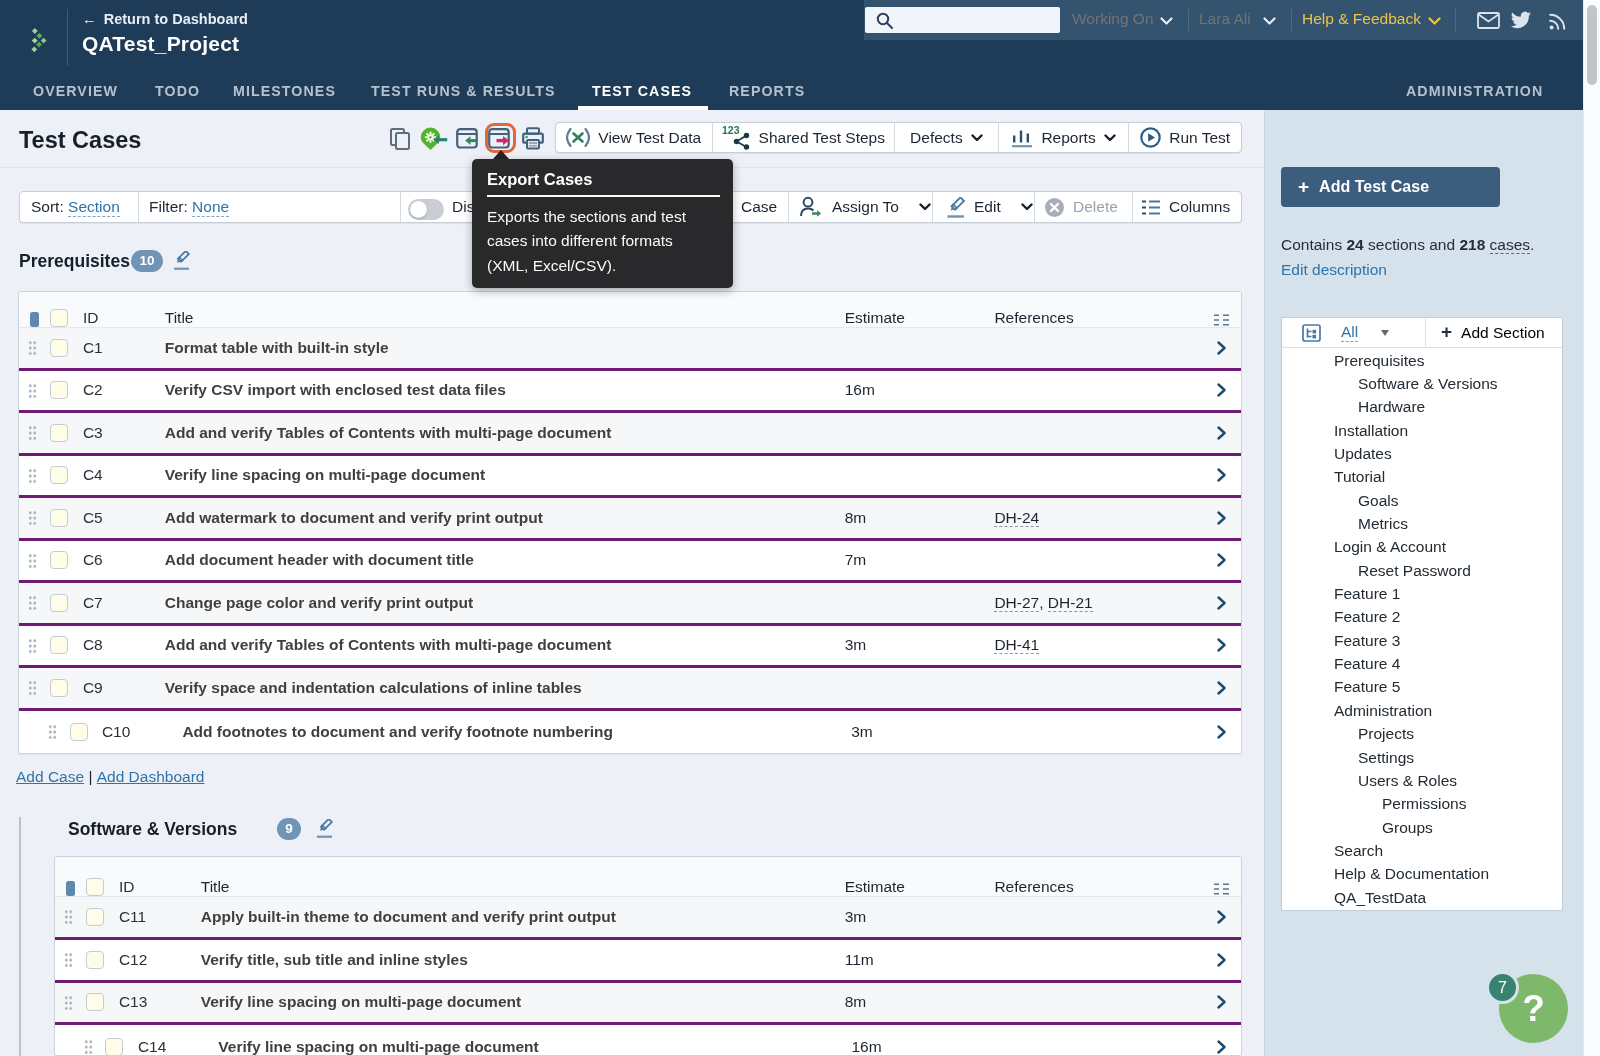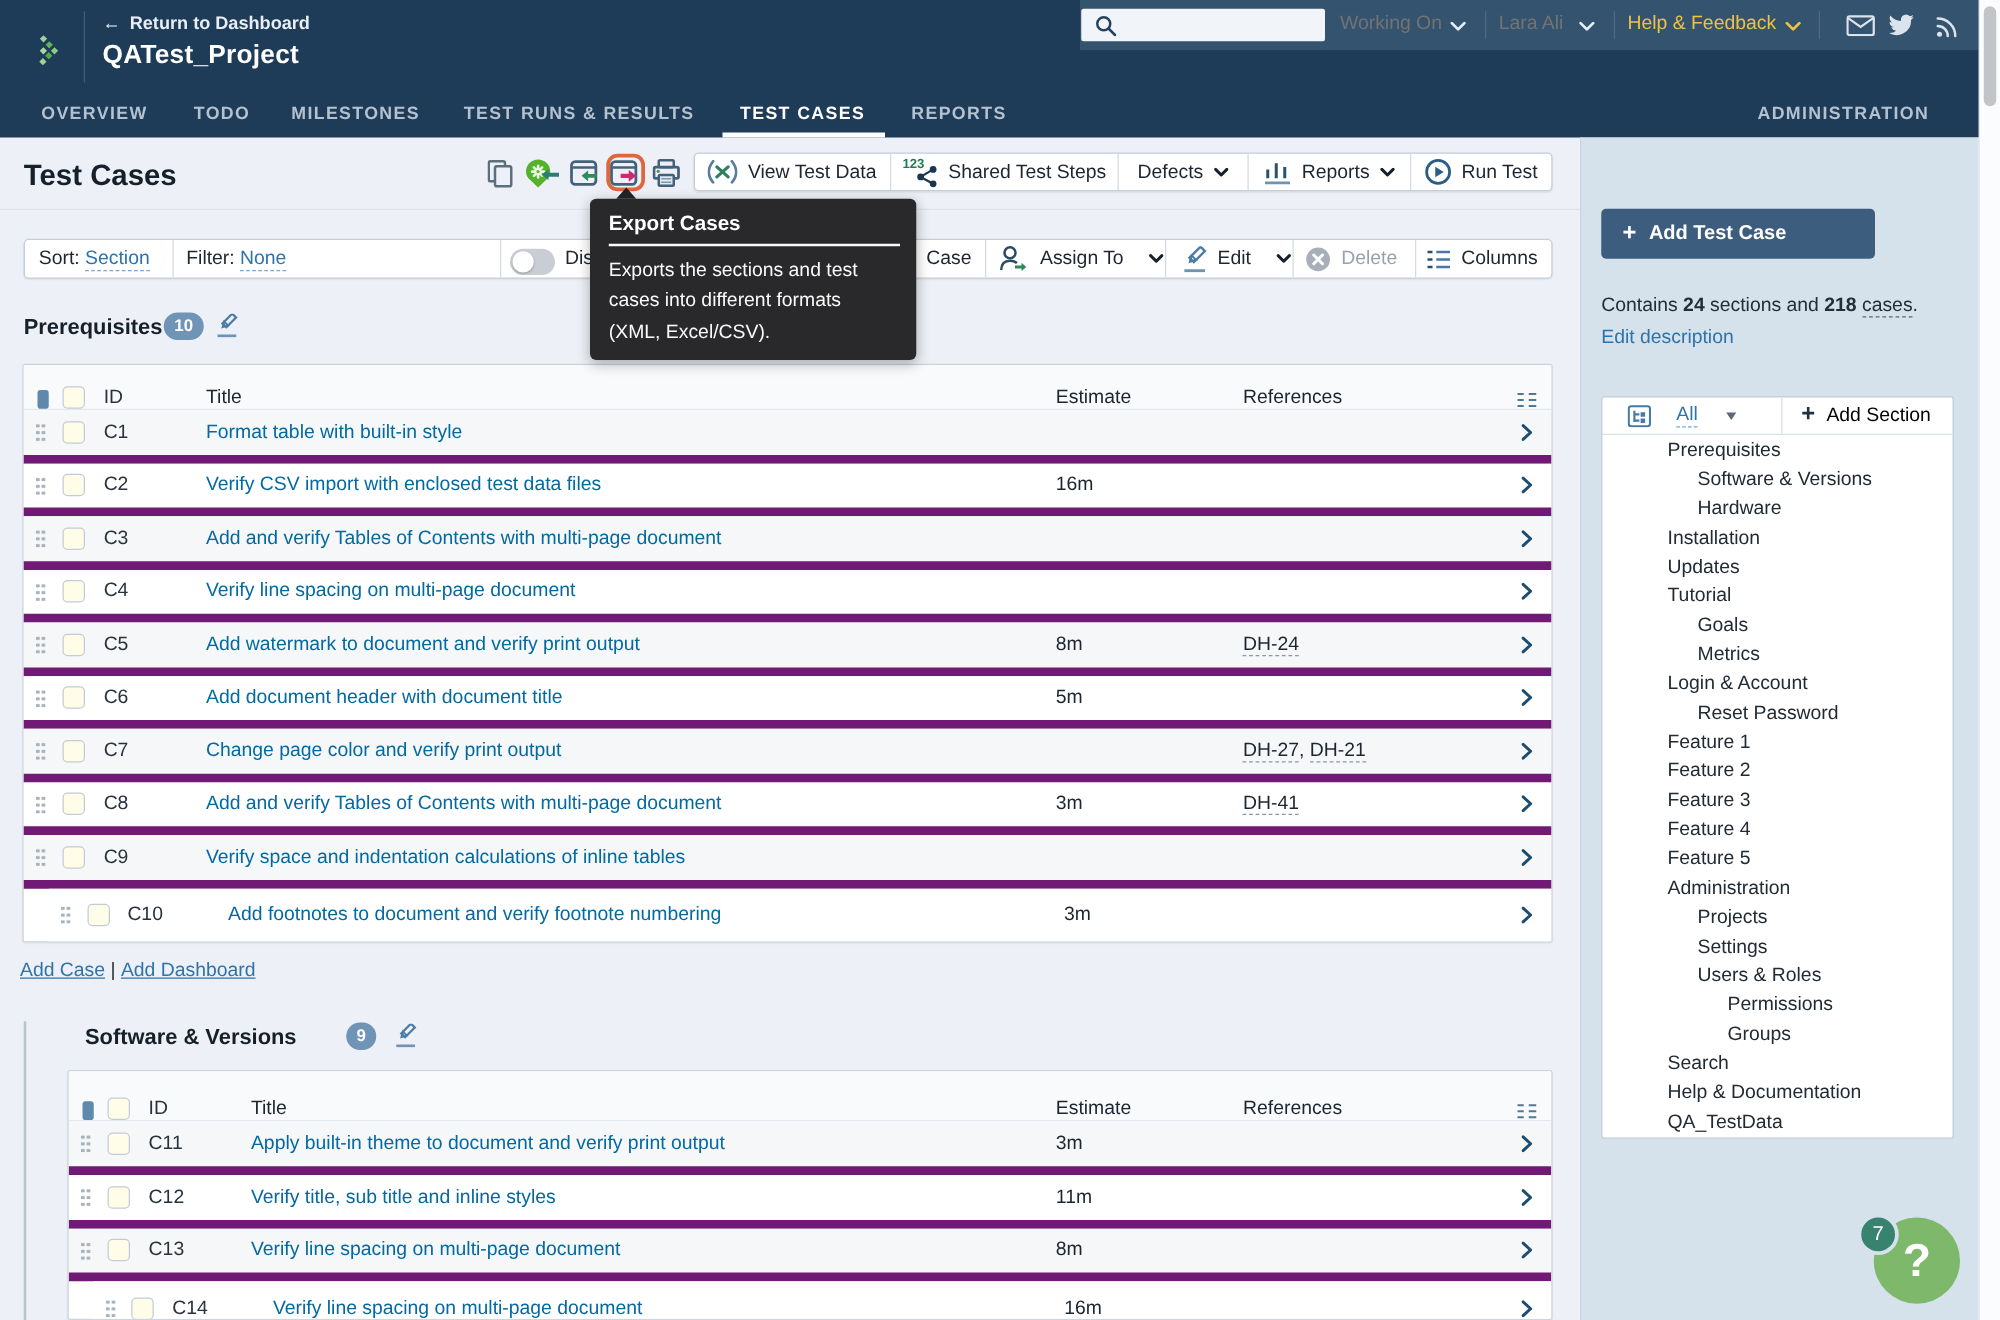--- a/index.html
+++ b/index.html
@@ -36,34 +36,34 @@
 
 .sechead{position:absolute;font-size:17.5px;font-weight:bold;color:#15202b;}
 .badge{position:absolute;background:#7094b6;color:#fff;font-size:13.5px;font-weight:bold;border-radius:11px;text-align:center;}
 .addlinks{position:absolute;left:16px;top:768px;font-size:15.5px;color:#1d2630;}
 .guideline{position:absolute;left:19px;top:817px;width:2px;height:239px;background:#b9c3cc;}
 
 .tbl2 .thead{height:40px;}
 .tbl2 .trow{height:42.8px;}
 .tbl{position:absolute;background:#fff;border:1px solid #ccd5dc;border-radius:2px;box-shadow:0 1px 1px rgba(40,60,80,.06);}
 .thead{display:flex;align-items:flex-end;height:36px;background:#f8fafc;border-bottom:1px solid #e2e8ed;font-size:15.5px;color:#1d2630;}
-.trow{display:flex;align-items:center;height:42.5px;border-bottom:7px solid #701a75;font-size:15.5px;color:#1d2630;background:#fff;}
+.trow{display:flex;align-items:center;height:42.5px;border-bottom:3px solid #701a75;font-size:15.5px;color:#1d2630;background:#fff;}
 .trow.odd{background:#f5f7f8;}
 .trow:last-child{border-bottom:none;margin-left:20px;}
 .c-handle{width:28px;display:flex;justify-content:center;align-items:center;}
 .c-check{width:36px;display:flex;align-items:center;padding-left:3px;}
 .c-id{width:82px;color:#28323c;}
 .c-title{}
 .c-est{width:150px;}
 .c-ref{}
 .c-chev{width:40px;display:flex;justify-content:center;align-items:center;}
 .cb{width:18px;height:18px;background:#fffde8;border:1px solid #c3ccd6;border-radius:4px;}
 .bluepill{width:9px;height:15px;background:#5e89ac;border-radius:2.5px;margin-left:3px;}
 .grip{width:9px;height:15px;background:radial-gradient(circle 1.6px, #a9b3bc 1.5px, transparent 1.6px) 0 0/4.5px 5.4px;}
-.tl{color:#0369a1;}
+.tl{color:#404040;font-weight:bold;}
 .ref{border-bottom:1.5px dashed #8b98a3;}
 
 .tip{position:absolute;left:472px;top:159px;width:261px;height:129px;background:#29292b;border-radius:5px;box-shadow:0 3px 10px rgba(0,0,0,.3);z-index:30;color:#fff;}
 .tipcaret{position:absolute;left:493px;top:150px;width:0;height:0;border-left:8px solid transparent;border-right:8px solid transparent;border-bottom:9px solid #222;z-index:31;}
 .tiptitle{position:absolute;left:15px;top:11px;font-size:16.5px;font-weight:bold;}
 .tipline{position:absolute;left:15px;top:36px;width:233px;height:1.5px;background:#fafafa;}
 .tipbody{position:absolute;left:15px;top:46px;font-size:15.5px;line-height:24.3px;color:#fafafa;}
 .ring{position:absolute;left:485px;top:123px;width:31px;height:30px;border:3.5px solid #e0663c;border-radius:9px;z-index:5;}
 
 .sidebar{position:absolute;left:1264px;top:110px;width:336px;height:946px;background:#d5e1eb;border-left:1px solid #c9d6e2;}
@@ -390,21 +390,21 @@
     </div>
     <div class="trow">
       <div class="c-handle">
         <div class="grip"></div>
       </div>
       <div class="c-check">
         <div class="cb"></div>
       </div>
       <div class="c-id">C6</div>
       <div class="c-title" style="width:681px"><a class="tl">Add document header with document title</a></div>
-      <div class="c-est">5m</div>
+      <div class="c-est">7m</div>
       <div class="c-ref" style="width:207px"></div>
       <div class="c-chev">
         <svg width="9" height="14" viewBox="0 0 9 14">
           <path d="M1.5 1.5 7.5 7 1.5 12.5" fill="none" stroke="#1c4d70" stroke-width="2.4" stroke-linecap="round" stroke-linejoin="round"></path>
         </svg>
       </div>
     </div>
     <div class="trow odd">
       <div class="c-handle">
         <div class="grip"></div>

